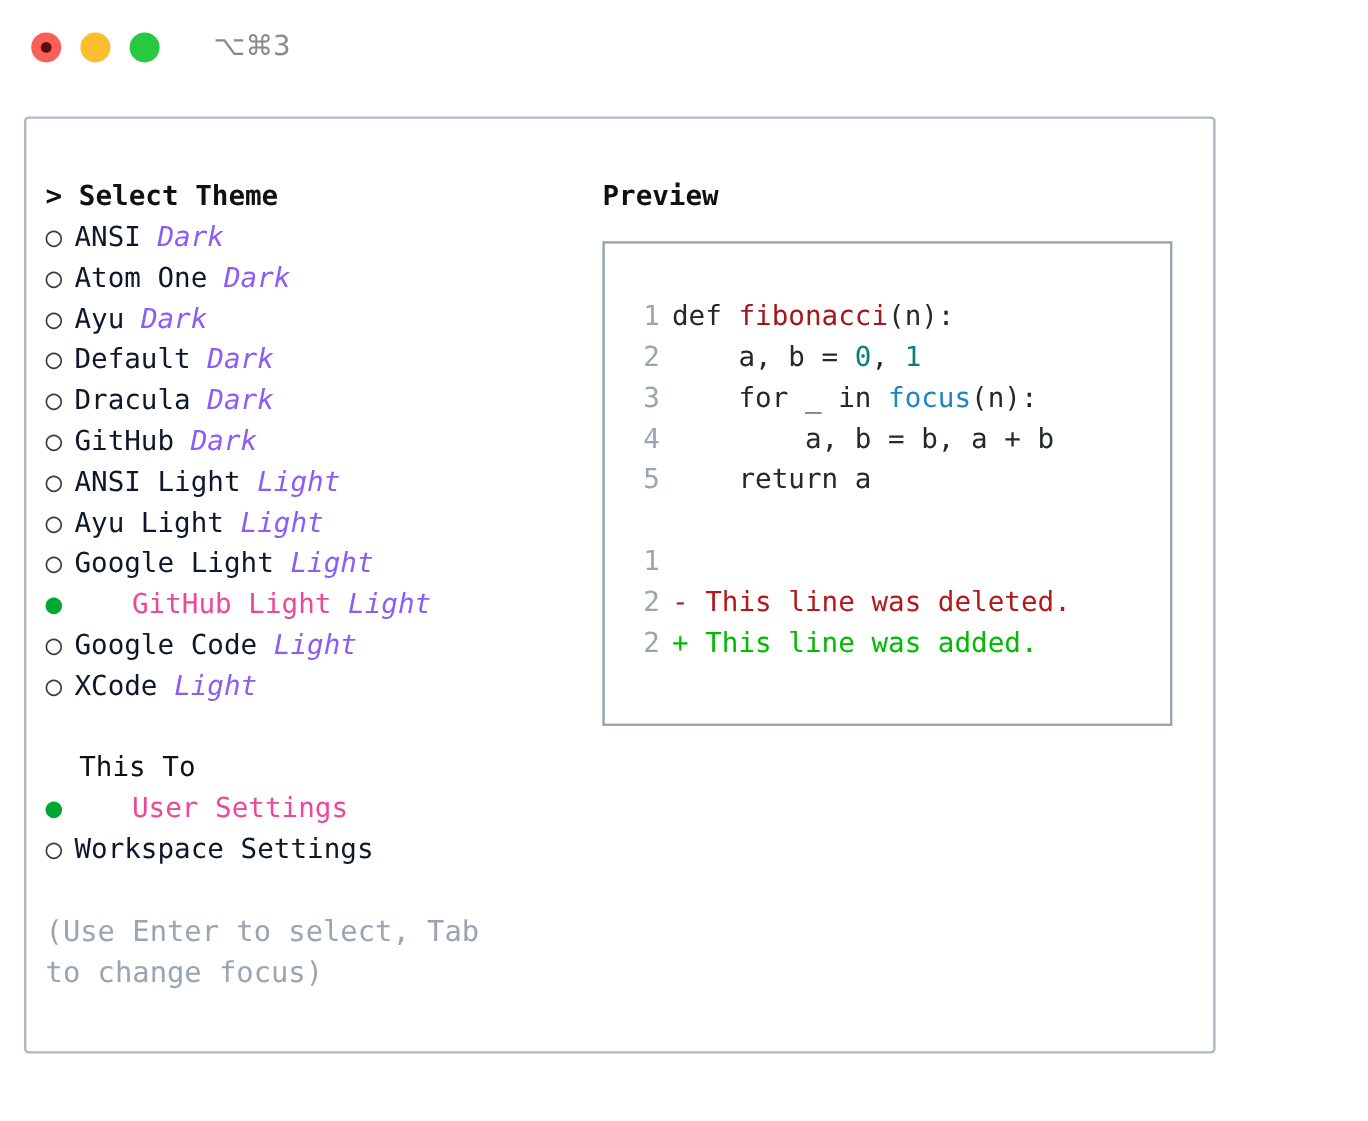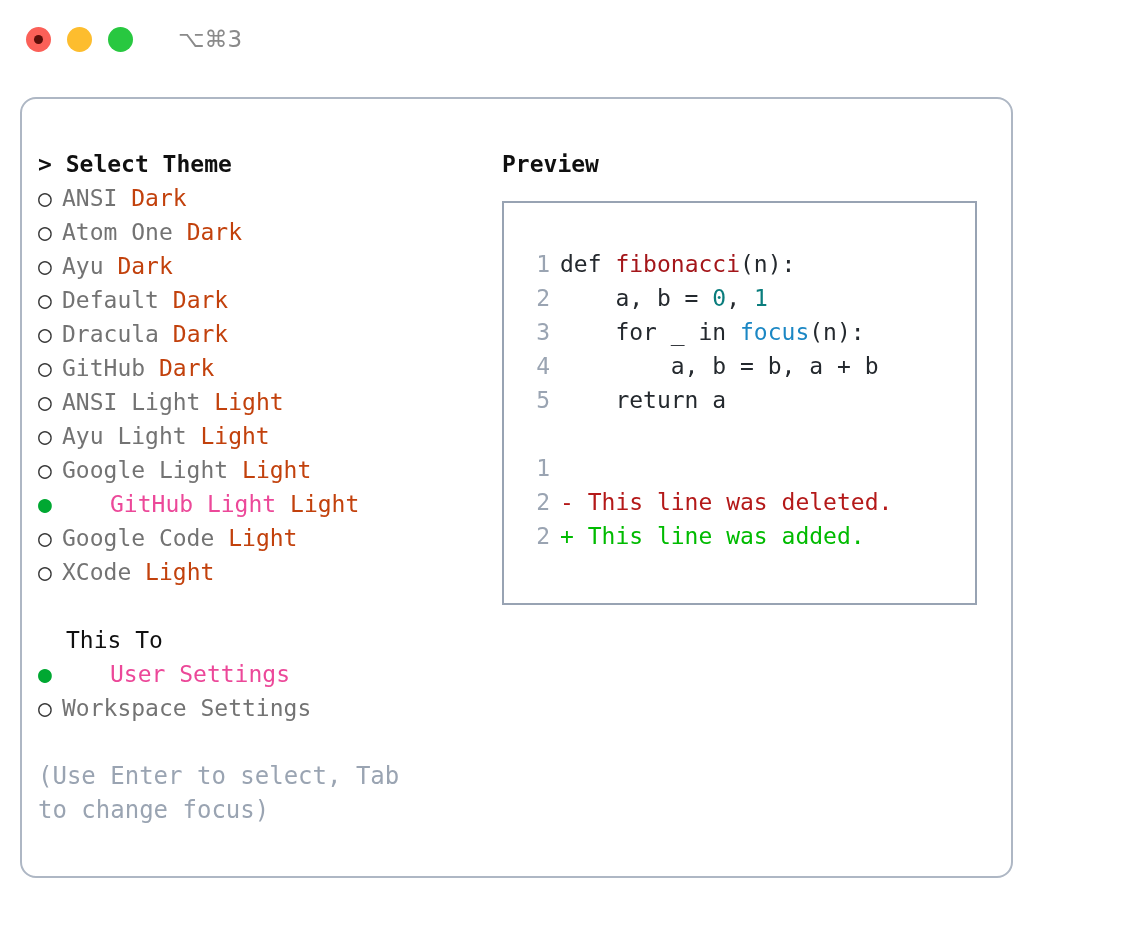--- a/index.html
+++ b/index.html
@@ -70,21 +70,21 @@
   }
 
   
   .panel {
     position: absolute;
     left: 20px;
     top: 97px;
     width: 993px;
     height: 781px;
     border: 2px solid #aeb7c4;
-    border-radius: 16px;
+    border-radius: 4px;
     box-sizing: border-box;
   }
 
   .columns {
     position: absolute;
     left: 0;
     top: 0;
     width: 100%;
     height: 100%;
   }
@@ -112,23 +112,23 @@
     line-height: 34px;
     white-space: pre;
   }
   .bullet {
     display: inline-block;
     width: 24px;
     flex: 0 0 24px;
     color: #3c3c3c;
   }
   .opt-row.selected .bullet { color: #00a832; }
-  .opt-label { color: #737373; }
+  .opt-label { color: #0f172a; }
   .opt-row.selected .opt-label { color: #ec4899; margin-left: 48px; }
-  .opt-tag { color: #c2410c; }
+  .opt-tag { color: #8b5cf6; font-style: italic; }
 
   .group-gap { height: 34px; }
   .apply-head {
     font-size: 23px;
     line-height: 34px;
     color: #101010;
     padding-left: 28px;
     white-space: pre;
   }
 

